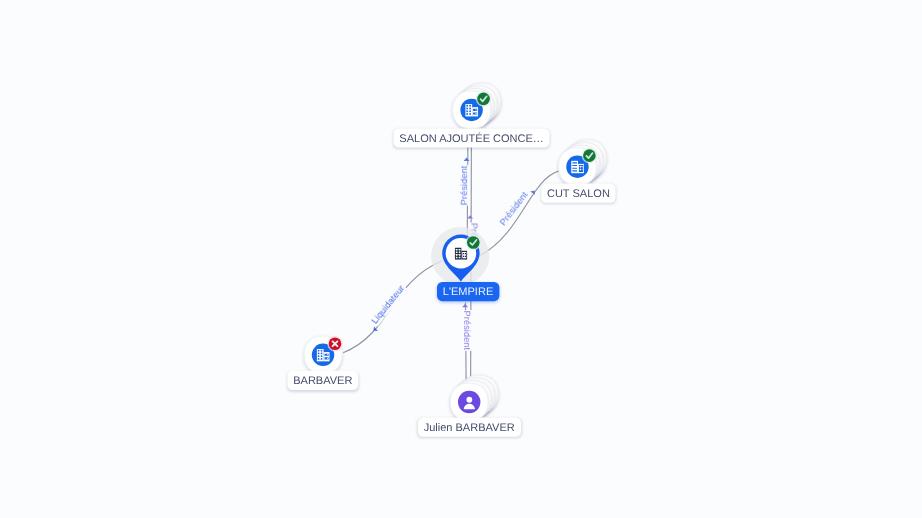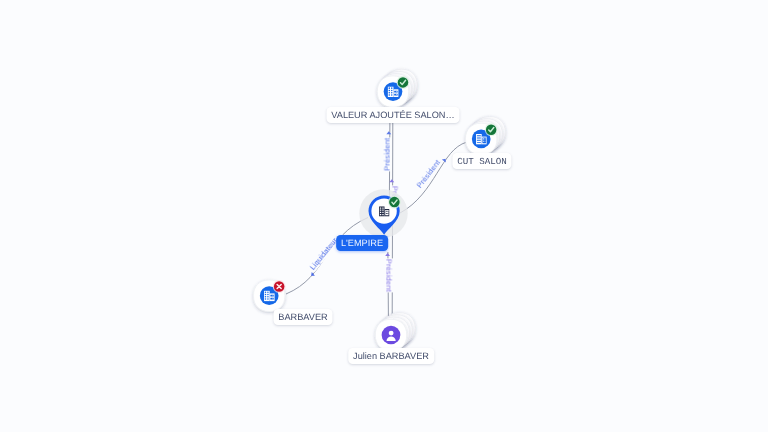--- a/index.html
+++ b/index.html
@@ -155,19 +155,19 @@
           <path d="M 375.3 335 C 375.3 325.266 381.266 319.3 391 319.3 C 400.734 319.3 406.7 325.266 406.7 335 C 406.7 344.734 400.734 350.7 391 350.7 C 381.266 350.7 375.3 344.734 375.3 335 Z" fill="#ffffff" stroke="#edeff3" stroke-width="0.7" filter="url(#cshadow)"></path>
           <circle cx="391" cy="335" r="9.35" fill="#6c4ae0"></circle>
           <g transform="translate(384.1,328.25) scale(0.585)">
             <circle cx="12" cy="8.3" r="4.15" fill="#ffffff"></circle>
             <path d="M4.1 20.6 c1.0-4.3 4.1-6.6 7.9-6.6 s6.9 2.3 7.9 6.6 a1.1 1.1 0 0 1-1.1 1.35 h-13.6 a1.1 1.1 0 0 1-1.1-1.35 Z" fill="#ffffff"></path>
           </g>
         </g>
       </svg>
     </div>
   <div id="labels">
-      <div class="nlabel" style="left: 393px; top: 107.2px;">VALEUR AJOUTÉE SALON…</div>
-      <div class="nlabel" style="left: 482.1px; top: 153.2px; font-family: Liberation Mono, monospace;">CUT SALON</div>
-      <div class="nlabel sel" style="left: 362px; top: 235.2px;">L'EMPIRE</div>
-      <div class="nlabel" style="left: 269.3px; top: 309px; margin-left: 34px;">BARBAVER</div>
+      <div class="nlabel" style="left: 393px; top: 107.2px;">SALON AJOUTÉE CONCE…</div>
+      <div class="nlabel" style="left: 482.1px; top: 153.2px;">CUT SALON</div>
+      <div class="nlabel sel" style="left: 390px; top: 235.2px;">L'EMPIRE</div>
+      <div class="nlabel" style="left: 269.3px; top: 309px;">BARBAVER</div>
       <div class="nlabel" style="left: 391px; top: 347.9px;">Julien BARBAVER</div>
     </div>
 </div>
 
 </body></html>

